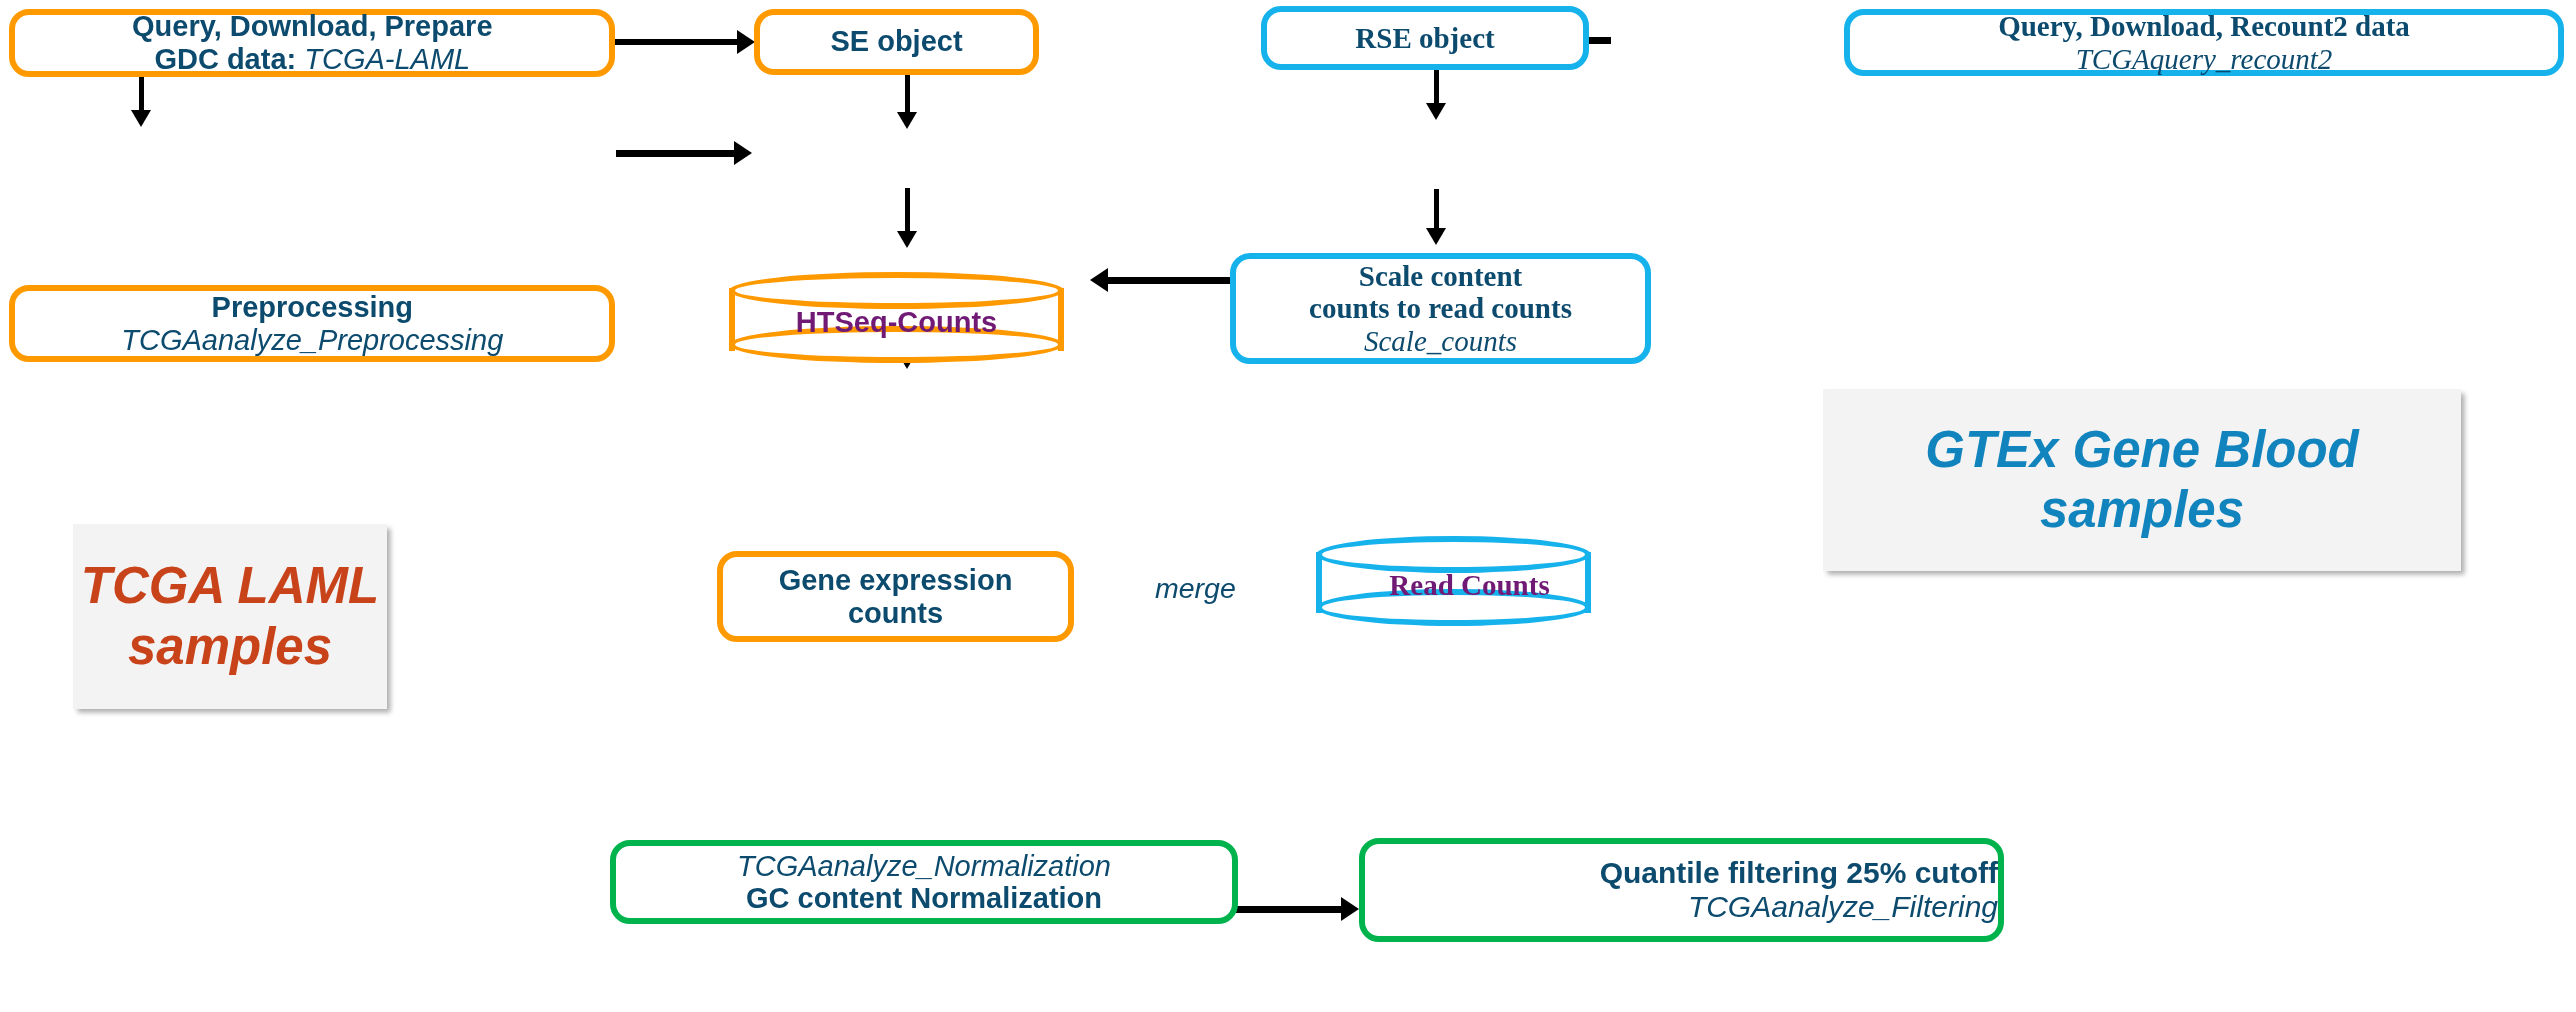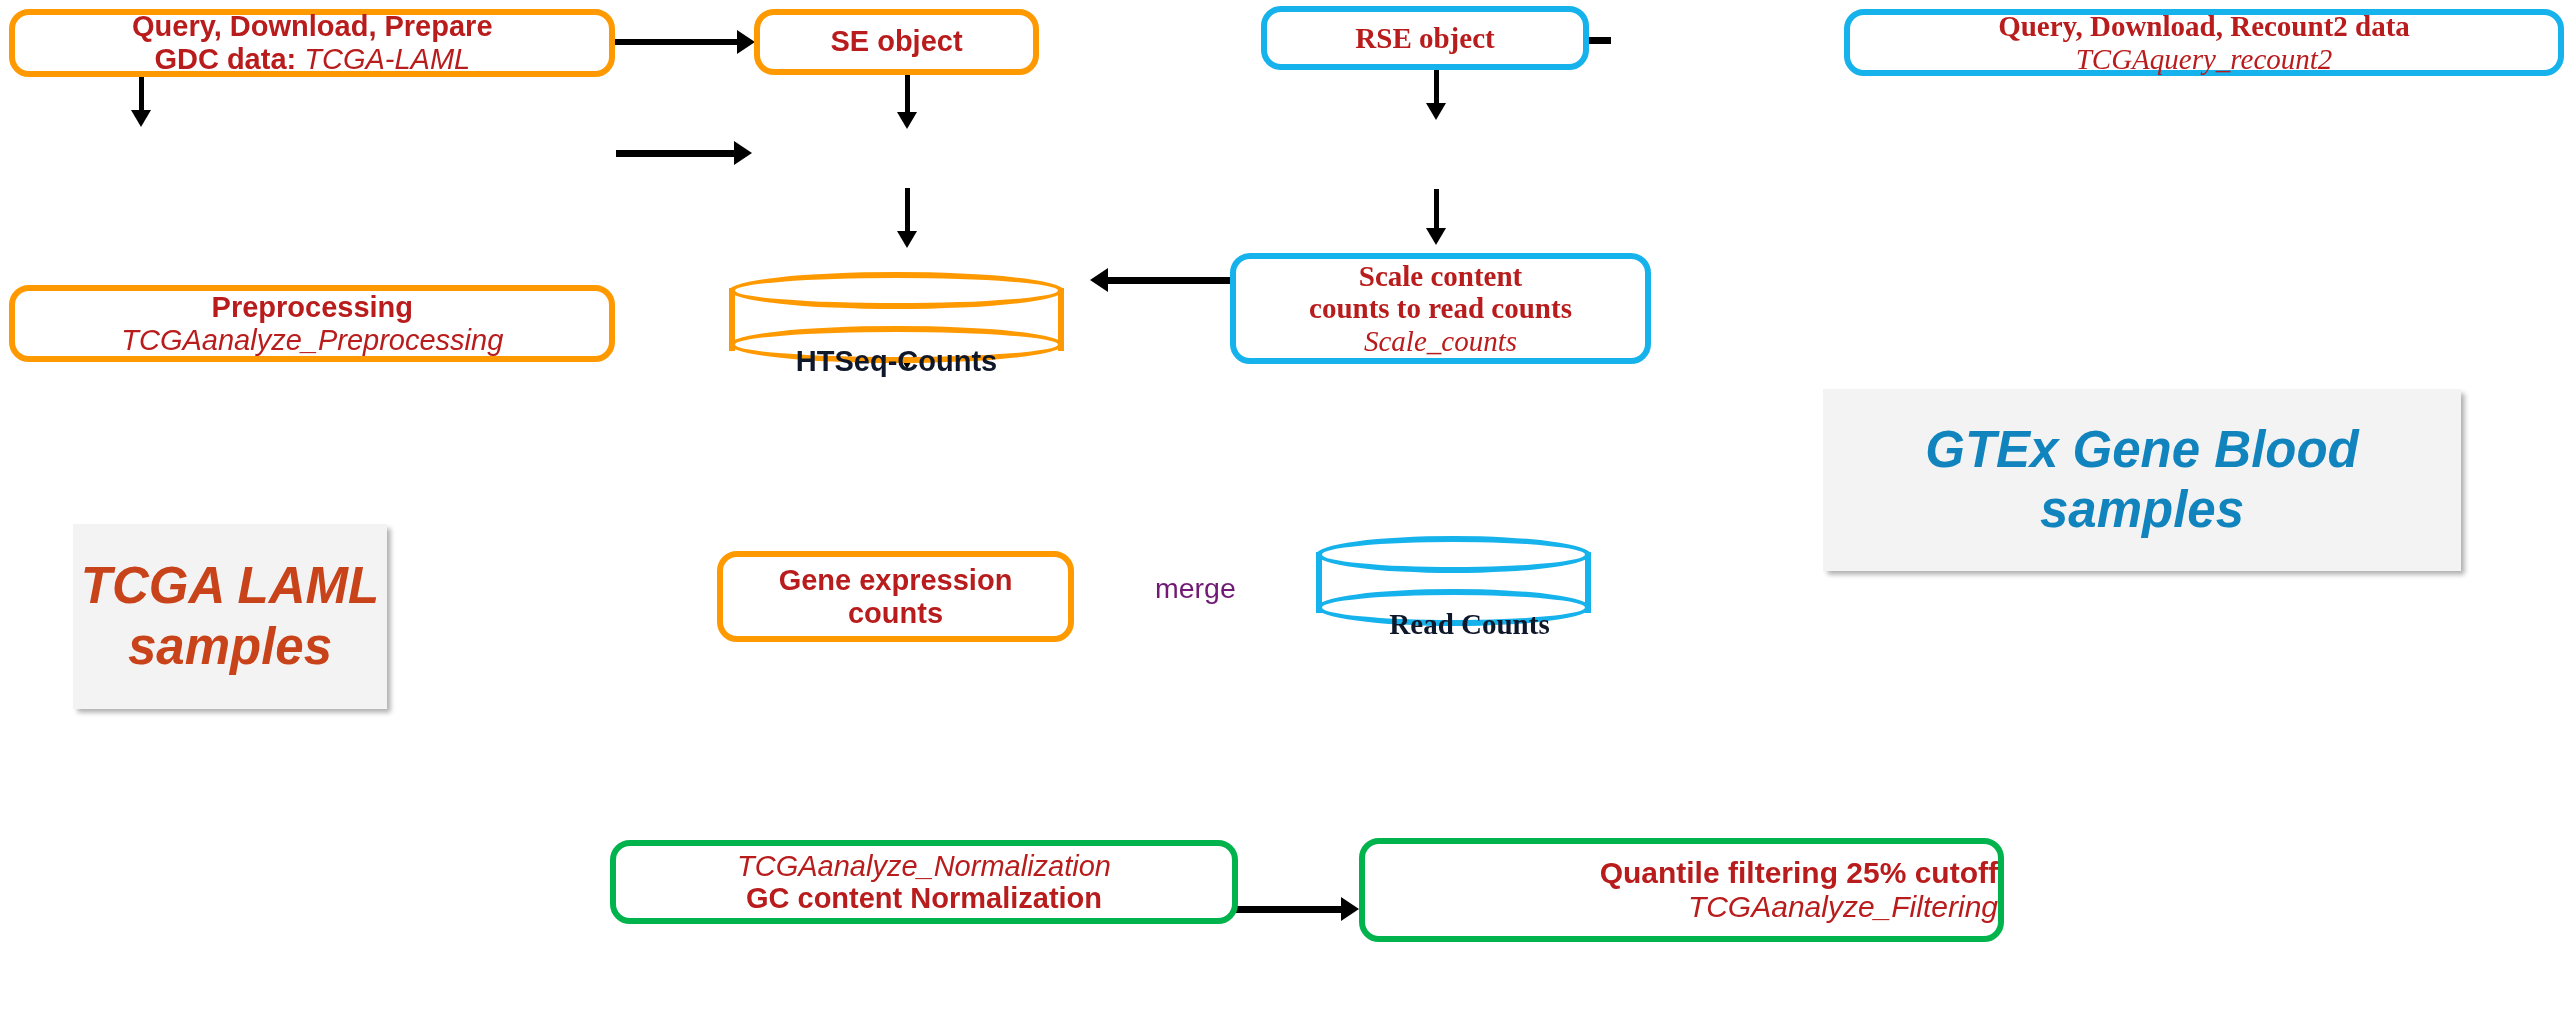--- a/index.html
+++ b/index.html
@@ -25,21 +25,21 @@
     box-sizing: border-box;
     background: #ffffff;
     border-style: solid;
     border-radius: 20px;
     display: flex;
     flex-direction: column;
     align-items: center;
     justify-content: center;
     text-align: center;
     line-height: 1.12;
-    color: #b91c1c;
+    color: #0c4a6e;
   }
   .node .ln {
     display: block;
     white-space: nowrap;
   }
   .ttl {
     font-weight: bold;
   }
   .fn {
     font-style: italic;
@@ -69,23 +69,22 @@
     box-sizing: border-box;
     border-style: solid;
     border-radius: 50%;
     background: #ffffff;
   }
   .cyl .cyl-label {
     position: absolute;
     left: 0; right: 0;
     text-align: center;
     font-weight: bold;
-    color: #0f172a;
+    color: #701a75;
     white-space: nowrap;
-    margin-top: 39px;
   }
   .cyl.orange .cyl-body { border-color: #FF9900; border-left-width: 6.4px; border-right-width: 6.4px; }
   .cyl.orange .cyl-ell  { border-color: #FF9900; border-width: 6.4px; }
   .cyl.blue   .cyl-body { border-color: #16B2EC; border-left-width: 6.4px; border-right-width: 6.4px; }
   .cyl.blue   .cyl-ell  { border-color: #16B2EC; border-width: 6.4px; }
 
   
   .arrow-h, .arrow-v {
     position: absolute;
   }
@@ -146,21 +145,22 @@
     font-style: italic;
     line-height: 1.18;
   }
   .plaque .ln { display: block; white-space: nowrap; }
   .plaque.tcga { color: #C8431A; }
   .plaque.gtex { color: #1184BE; }
 
   
   .edge-label {
     position: absolute;
-    color: #701a75;
+    font-style: italic;
+    color: #0c4a6e;
     white-space: nowrap;
   }
 </style>
 </head>
 <body>
 
 <div id="canvas">
 
   <div class="arrow-h right" style="left:615px; top:28.5px; width:140px; height:26px;">
     <div class="shaft" style="left:0; width:123px;"></div>

